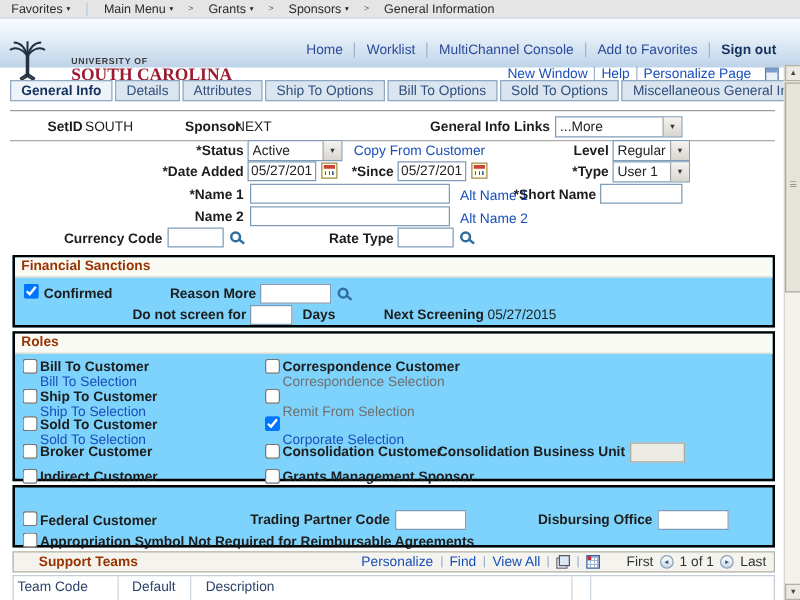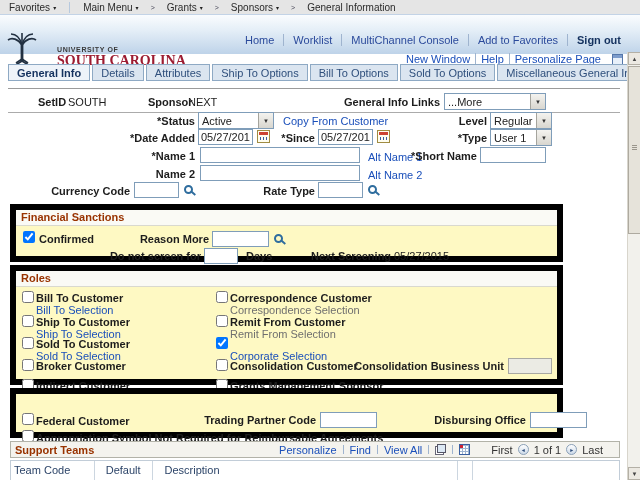--- a/index.html
+++ b/index.html
@@ -41,34 +41,34 @@
 .ddl{position:absolute;height:17px;border:1px solid #7f9db9;background:#fff;cursor:pointer}
 .ddl-txt{position:absolute;left:3px;top:2px;right:17px;white-space:nowrap;overflow:hidden}
 .ddl-btn{position:absolute;top:0;right:0;bottom:0;width:15px;background:linear-gradient(#f4f3ef,#d8d6cf);border-left:1px solid #a5a49d;display:flex;align-items:center;justify-content:center;font-size:6px;color:#333}
 .cb{position:absolute;width:12px;height:12px;margin:0}
 .cal{position:absolute;width:13px;height:13px;border:1px solid #a08c42;background:#fffef0;cursor:pointer}
 .cal::before{content:"";position:absolute;left:1px;right:1px;top:1px;height:3px;background:#cc4433}
 .cal::after{content:"";position:absolute;left:2px;right:2px;top:6px;bottom:2px;background:repeating-linear-gradient(90deg,#3a5fa0 0 1px,transparent 1px 3px)}
 .mag{position:absolute;width:9px;height:9px;border:2px solid #2f6d9e;border-radius:50%;cursor:pointer}
 .mag::after{content:"";position:absolute;width:6px;height:2px;background:#2f6d9e;right:-5px;bottom:-2px;transform:rotate(40deg)}
 
-.gbox{position:absolute;left:10px;width:553px;border:6px solid #000000;background:#fef9c3}
+.gbox{position:absolute;left:10px;width:610px;border:2px solid #000000;background:#7dd3fc}
 .gtitle{height:16px;line-height:15px;padding-left:5px;color:#993300;font-weight:bold;border-bottom:1px solid #d9d9cf;background:#fafaf5}
 
 .stbar{position:absolute;left:10px;top:441px;width:610px;height:17px;border:1px solid #b2b2a8;background:#f4f3ee;display:flex;align-items:center}
-.sttitle{color:#993300;font-weight:bold;padding-left:4px}
+.sttitle{color:#993300;font-weight:bold;padding-left:20px}
 .stlinks{margin-left:auto;display:flex;align-items:center;color:#1a4fba}
 .stlink{padding:0 5px;cursor:pointer;white-space:nowrap}
 .vsep{width:1px;height:9px;background:#9fb4cf;margin:0 1px}
 .ic-pop{width:11px;height:11px;position:relative;margin:0 5px;cursor:pointer}
 .ic-pop::before{content:"";position:absolute;left:0;bottom:0;width:7px;height:7px;border:1px solid #667;background:#fff}
 .ic-pop::after{content:"";position:absolute;right:0;top:0;width:7px;height:7px;border:1px solid #556;background:#dce8f4}
 .ic-dl{width:11px;height:11px;border:1px solid #3a5fa0;background:repeating-linear-gradient(90deg,transparent 0 2px,#9fb4d0 2px 3px),repeating-linear-gradient(0deg,transparent 0 2px,#9fb4d0 2px 3px),#fff;position:relative;margin:0 5px;cursor:pointer}
 .ic-dl::after{content:"";position:absolute;left:0;top:0;width:3px;height:3px;background:#c23}
-.pag{display:flex;align-items:center;margin:0 16px 0 16px;color:#333;gap:5px;white-space:nowrap}
+.pag{display:flex;align-items:center;margin:0 6px 0 16px;color:#333;gap:5px;white-space:nowrap}
 .pbtn{width:11px;height:11px;border:1px solid #8aa0b8;border-radius:50%;background:linear-gradient(#fff,#ccd9e8);display:flex;align-items:center;justify-content:center;font-size:5px;color:#2f4f7c;cursor:pointer}
 .grid{position:absolute;left:10px;top:460px;width:610px;height:24px;display:flex;border:1px solid #c2cdd8;border-bottom:0;background:#fff}
 .gc{border-right:1px solid #ccd6e0;padding:3px 0 0 3px;color:#2c4468;white-space:nowrap;overflow:hidden;cursor:pointer}
 .gc.c2{text-align:center;padding-left:0}
 .gc.c3{padding-left:12px}
 .gc.last{border-right:0;cursor:default}
 
 .sbar{position:absolute;right:0;top:52px;width:13px;height:428px;background:#f2f1ec;border-left:1px solid #d8d5cc}
 .sbtn{position:absolute;left:0;width:13px;height:13px;background:#ece9e2;border:1px solid #b4b0a6;display:flex;align-items:center;justify-content:center;font-size:6px;color:#444;cursor:pointer}
 .sthumb{position:absolute;left:0;top:14px;width:13px;height:168px;background:#e6e3da;border:1px solid #aeaaa0;cursor:grab}
@@ -225,21 +225,20 @@
     <span class="lbl" style="left:20px;top:21px;text-align:left">Bill To Customer</span>
     <span class="lnk" style="left:20px;top:33px">Bill To Selection</span>
     <input type="checkbox" class="cb" style="left: 200px; top: 20px;">
     <span class="lbl" style="left:214px;top:21px;text-align:center">Correspondence Customer</span>
     <span class="lnk sub" style="left:214px;top:33px">Correspondence Selection</span>
 
     <input type="checkbox" class="cb" style="left: 6px; top: 44px;">
     <span class="lbl" style="left:20px;top:45px;text-align:left">Ship To Customer</span>
     <span class="lnk" style="left:20px;top:57px">Ship To Selection</span>
     <input type="checkbox" class="cb" style="left: 200px; top: 44px;">
-    <span class="lbl" style="left:214px;top:45px;text-align:left">Remit From Customer</span>
     <span class="lnk sub" style="left:214px;top:57px">Remit From Selection</span>
 
     <input type="checkbox" class="cb" style="left: 6px; top: 66px;">
     <span class="lbl" style="left:20px;top:67px;text-align:left">Sold To Customer</span>
     <span class="lnk" style="left:20px;top:79px">Sold To Selection</span>
     <input type="checkbox" class="cb" style="left: 200px; top: 66px;" checked="">
     <span class="lnk" style="left:214px;top:79px">Corporate Selection</span>
 
     <input type="checkbox" class="cb" style="left: 6px; top: 88px;">
     <span class="lbl" style="left:20px;top:89px;text-align:left">Broker Customer</span>

